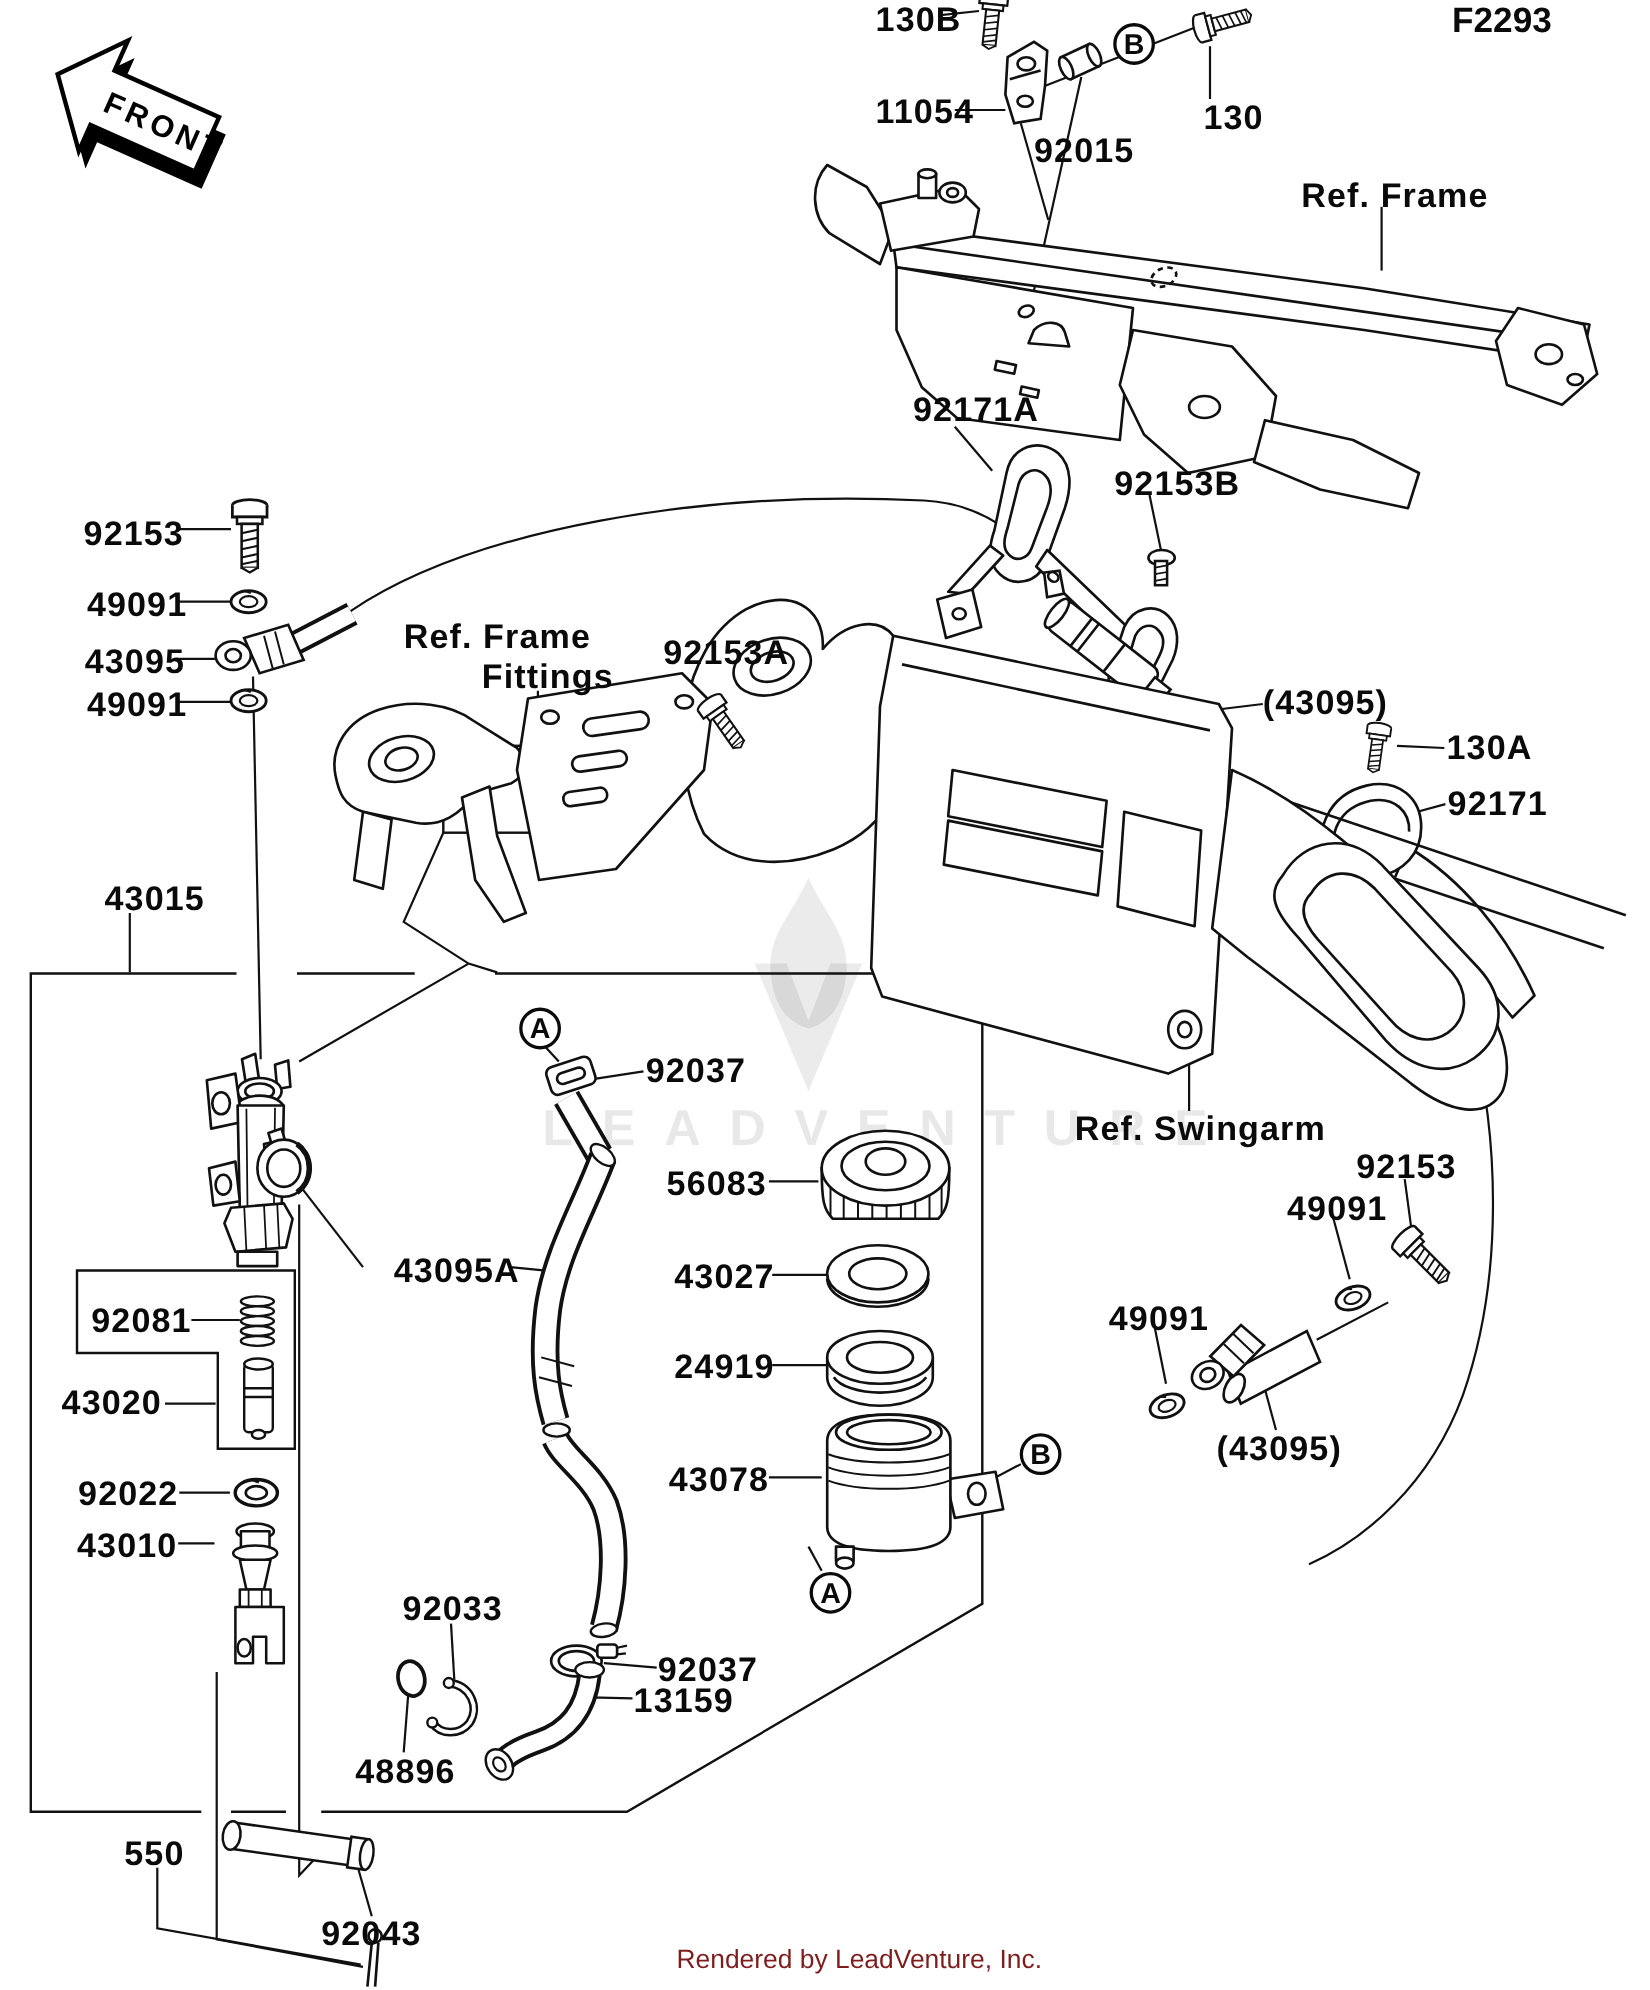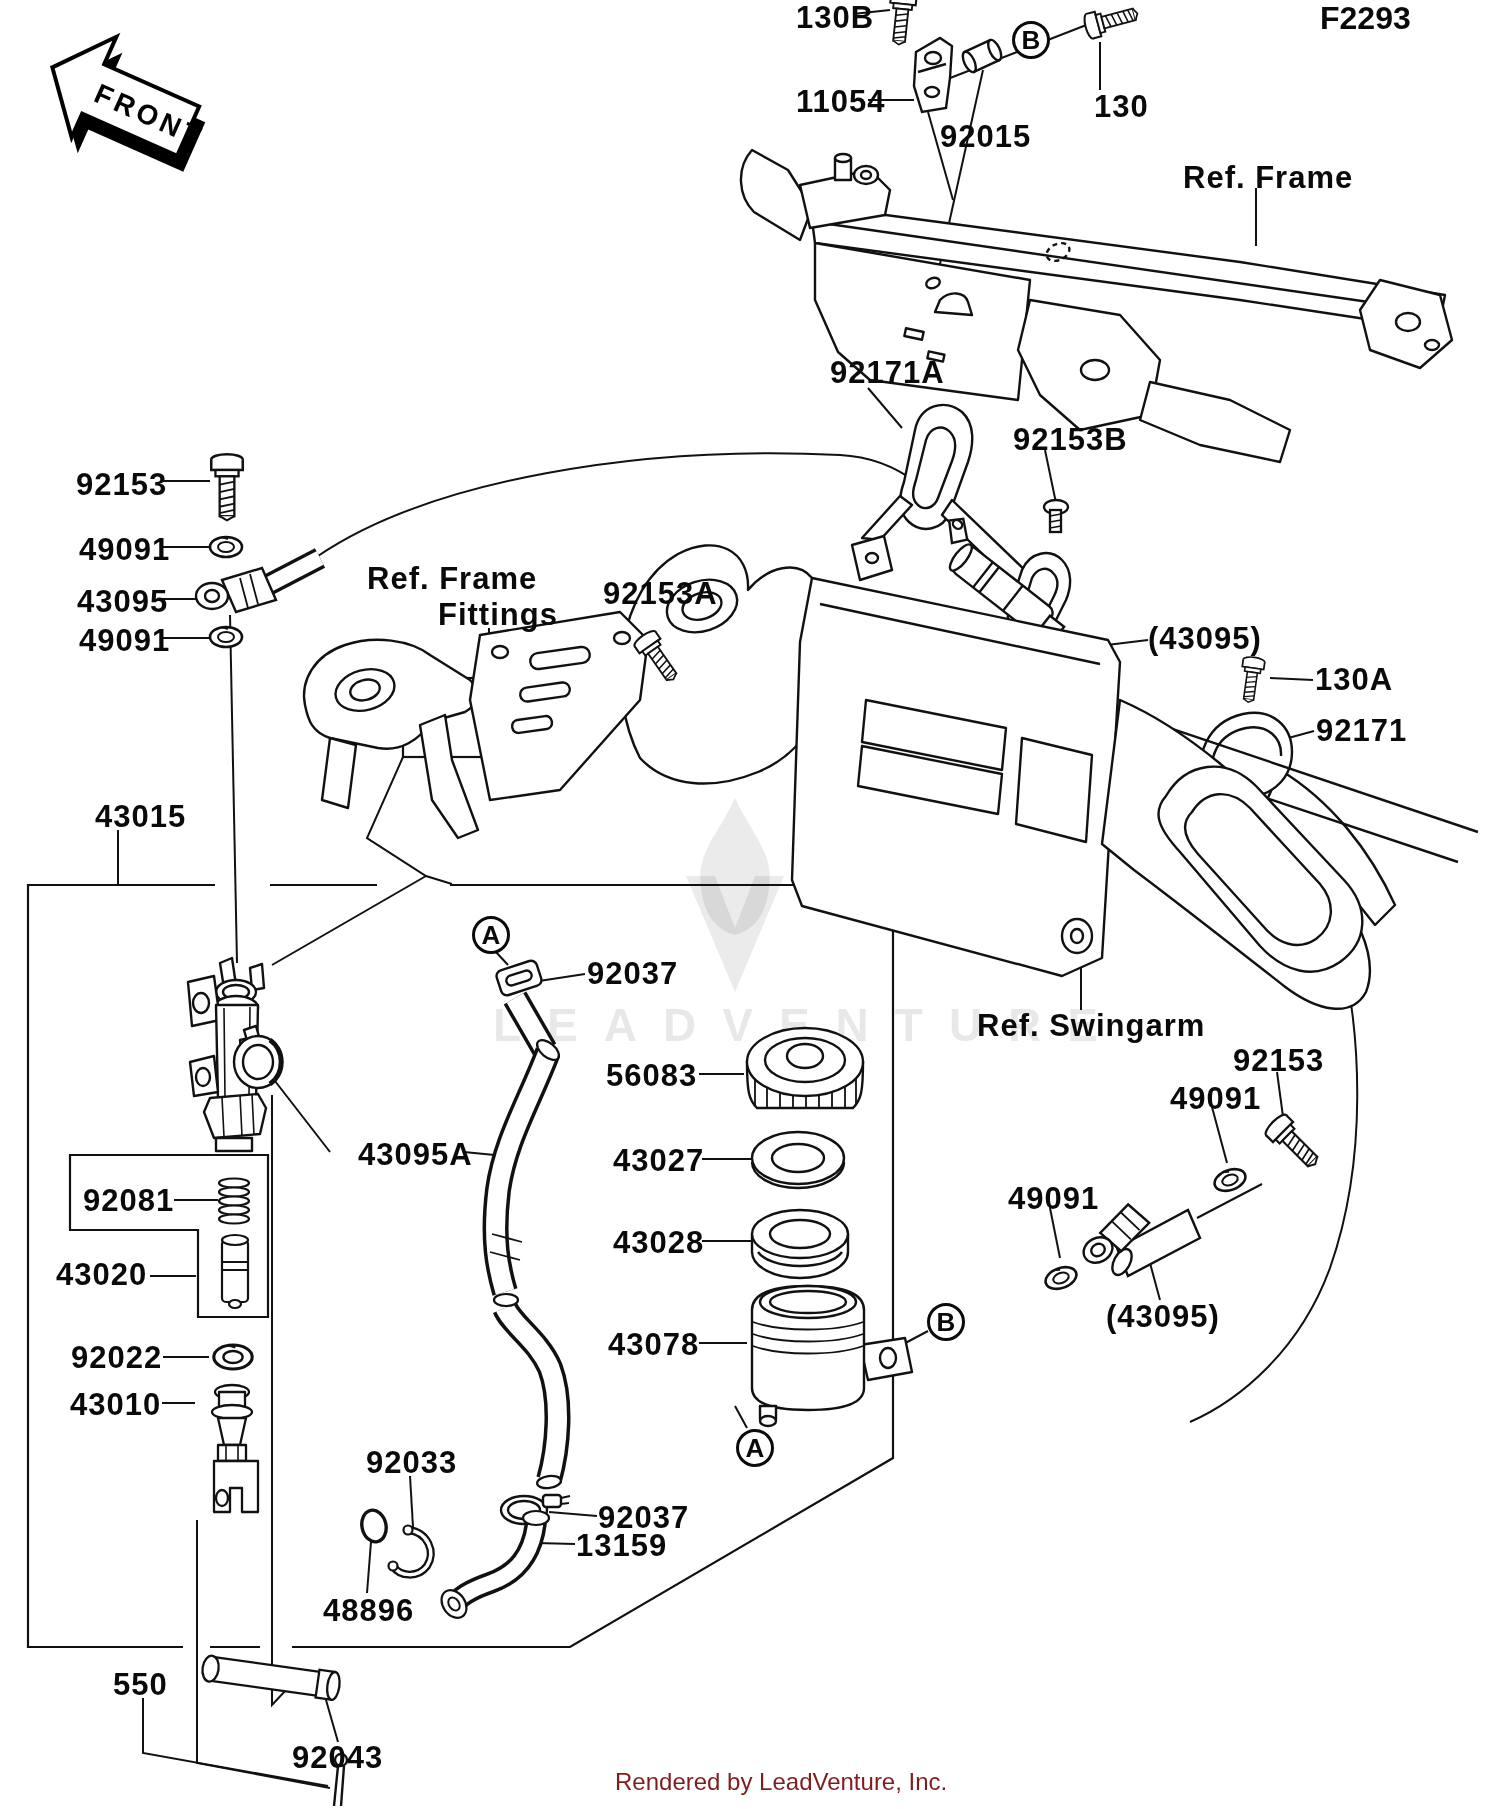--- a/index.html
+++ b/index.html
@@ -392,21 +392,21 @@
 <div class="pn" style="left:74px;top:801px;margin-left:21px;">43015</div>
 <div class="pn" style="left:587px;top:958px;">92037</div>
 <div class="pn" style="left:977px;top:1010px;">Ref. Swingarm</div>
 <div class="pn" style="left:606px;top:1060px;">56083</div>
 <div class="pn" style="left:1233px;top:1045px;">92153</div>
 <div class="pn" style="left:1170px;top:1083px;">49091</div>
 <div class="pn" style="left:358px;top:1139px;">43095A</div>
 <div class="pn" style="left:613px;top:1145px;">43027</div>
 <div class="pn" style="left:83px;top:1185px;">92081</div>
 <div class="pn" style="left:1008px;top:1183px;">49091</div>
-<div class="pn" style="left:613px;top:1227px;">43028</div>
+<div class="pn" style="left:613px;top:1227px;">24919</div>
 <div class="pn" style="left:56px;top:1259px;">43020</div>
 <div class="pn" style="left:1106px;top:1301px;">(43095)</div>
 <div class="pn" style="left:608px;top:1329px;">43078</div>
 <div class="pn" style="left:71px;top:1342px;">92022</div>
 <div class="pn" style="left:70px;top:1389px;">43010</div>
 <div class="pn" style="left:366px;top:1447px;">92033</div>
 <div class="pn" style="left:598px;top:1502px;">92037</div>
 <div class="pn" style="left:576px;top:1530px;">13159</div>
 <div class="pn" style="left:323px;top:1595px;">48896</div>
 <div class="pn" style="left:113px;top:1669px;">550</div>

